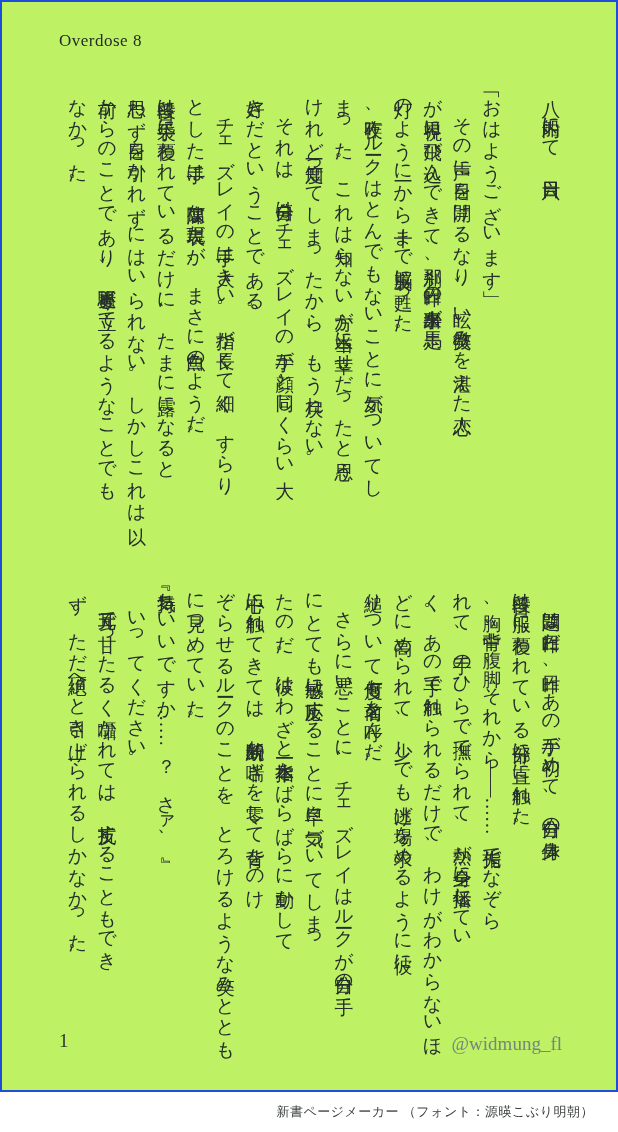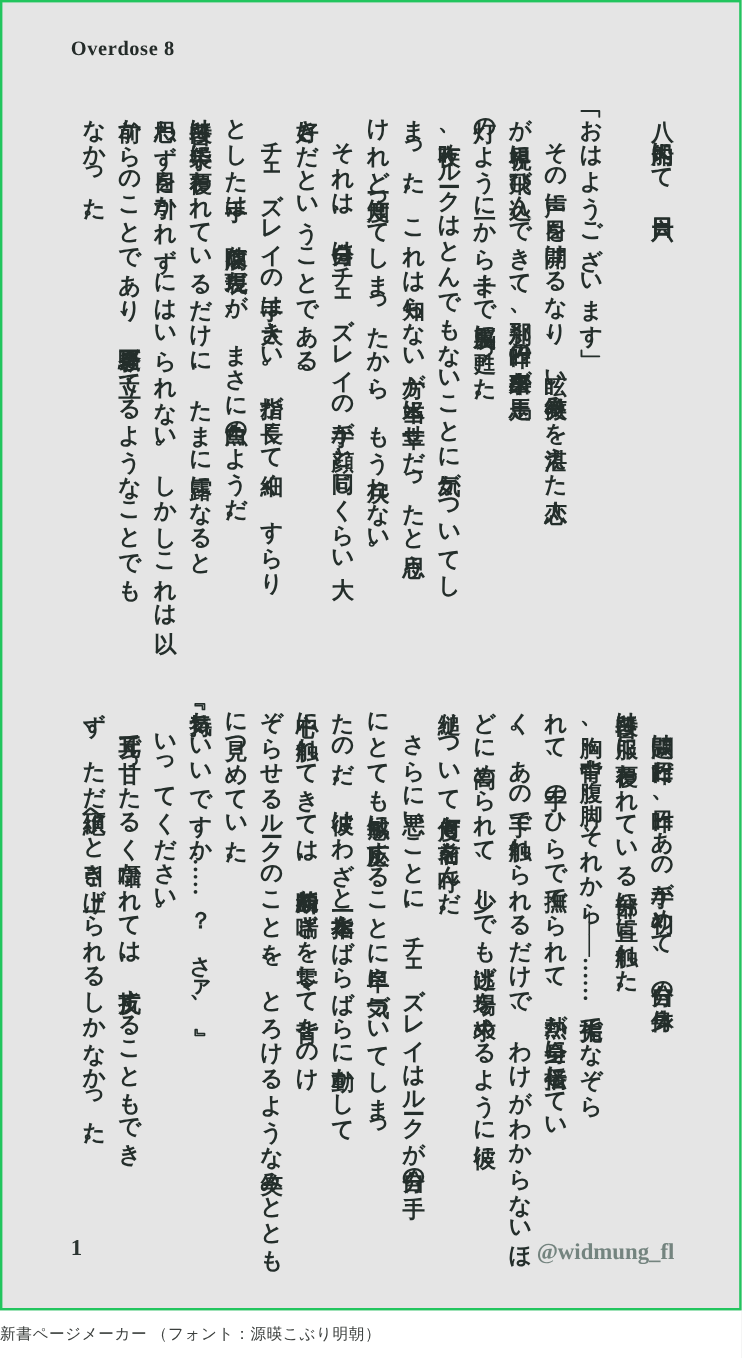--- a/index.html
+++ b/index.html
@@ -5,24 +5,23 @@
   html,body{margin:0;padding:0;}
   body{
     width:618px;height:1132px;position:relative;
     background:#ffffff;
     font-family:"Liberation Serif","DejaVu Serif",serif;
     overflow:hidden;
   }
   .panel{
     position:absolute;left:0;top:0;
     width:614px;height:1088px;
-    background:#e5e5e5;
-    border:2px solid #22c55e;
+    background:#bef264;
+    border:2px solid #1d4ed8;
     box-sizing:content-box;
-    font-weight:bold;
   }
   .header-title{
     position:absolute;left:57px;top:29px;
     font-size:17px;color:#242b29;letter-spacing:0.5px;
   }
   .vband{
     position:absolute;right:50px;
     width:504px;height:452px;
     writing-mode:vertical-rl;
     text-orientation:mixed;
@@ -36,21 +35,21 @@
   .page-number{
     position:absolute;left:57px;top:1028px;
     font-size:19px;color:#2b3431;
   }
   .author-handle{
     position:absolute;right:54px;top:1031px;
     font-size:19px;color:#74847f;margin-left:12px;
   }
   .caption{
     position:absolute;left:0;top:1103px;width:594px;
-    text-align:left;
+    text-align:right;
     font-size:13px;color:#3b3f3d;letter-spacing:0.5px;
   }
 </style>
 </head>
 <body>
 
 <div class="panel">
   <div class="header-title">Overdose 8</div>
 
   <div class="vband vband-top">

